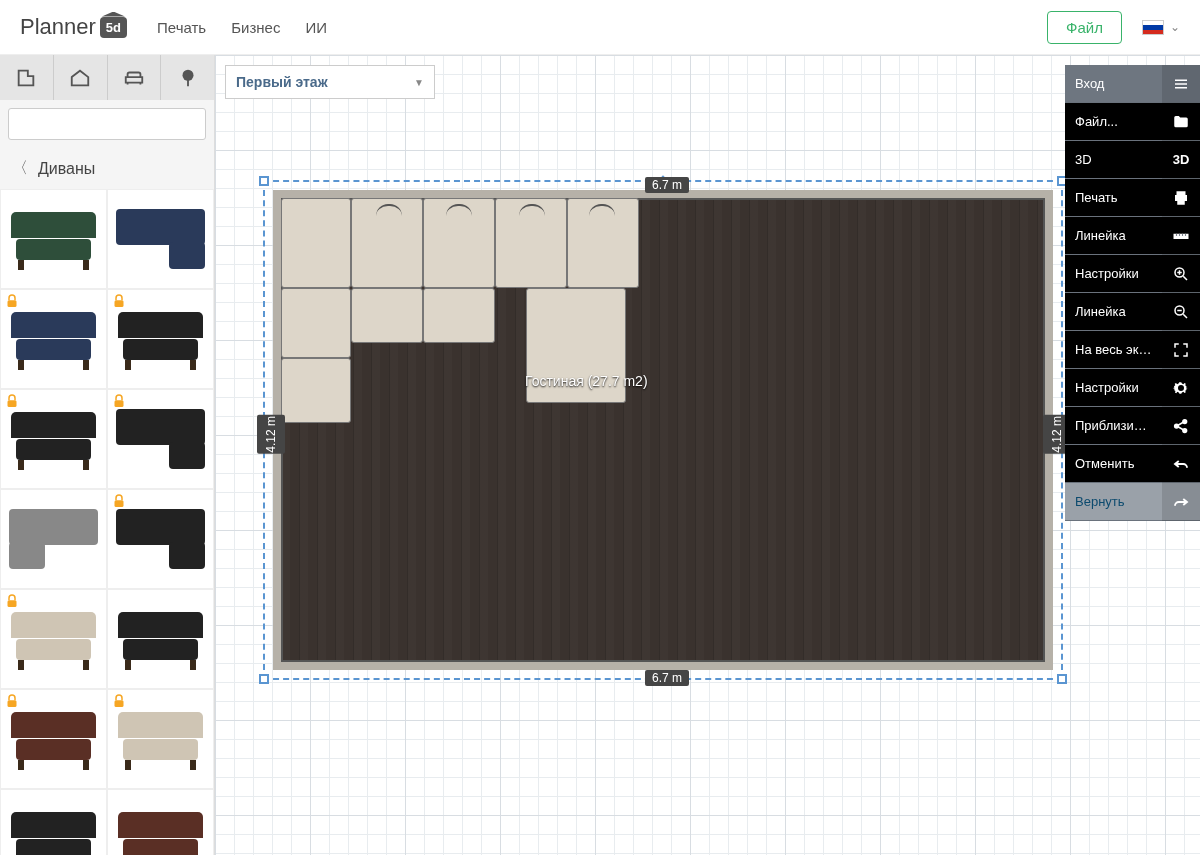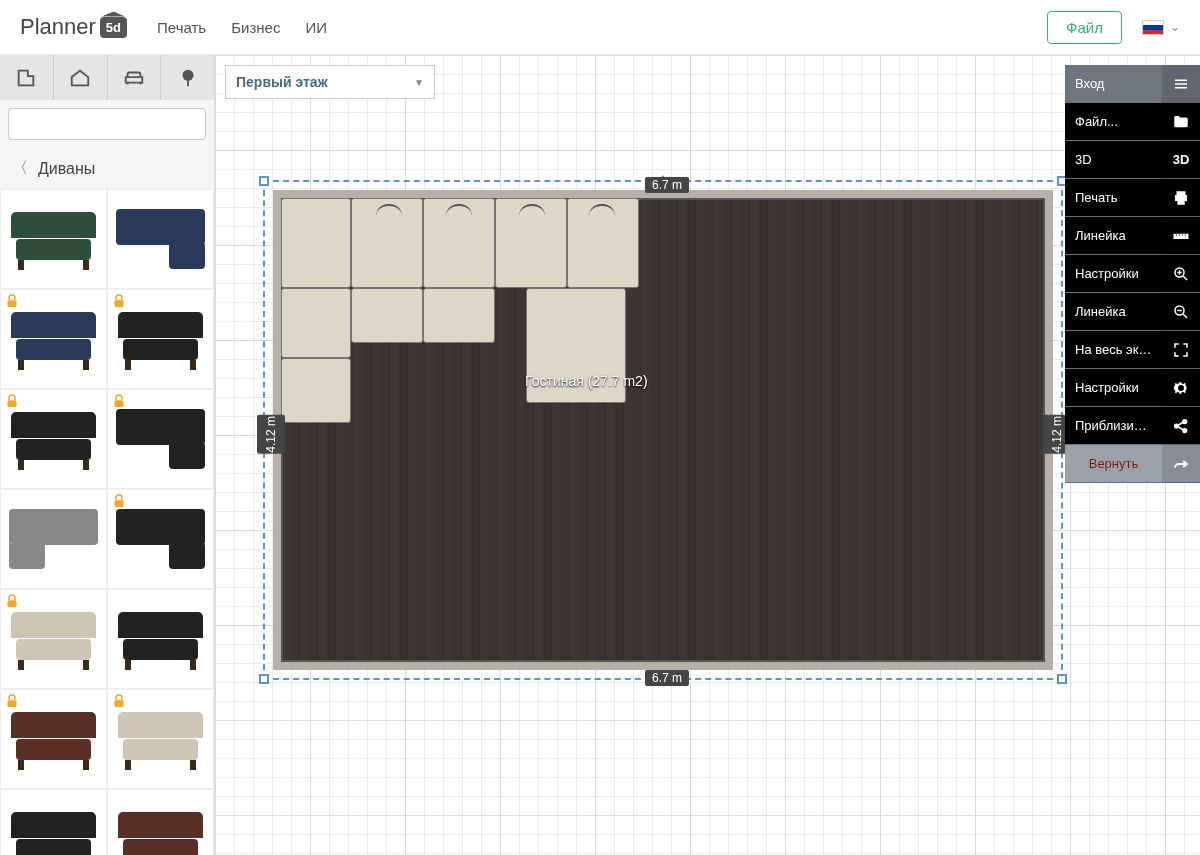--- a/index.html
+++ b/index.html
@@ -85,21 +85,21 @@
 .l1{left:0;width:70px;height:70px;top:90px;} .l2{left:0;width:70px;height:65px;top:160px;} 
 
 .r1{left:245px;width:100px;height:115px;top:90px;}
 .canvas-sofa .decor{position:absolute; width:26px;height:12px;border-top:2px solid #555; border-radius:13px 13px 0 0;}
 .d1{top:6px;left:95px;} .d2{top:6px;left:165px;} .d3{top:6px;left:238px;} .d4{top:6px;left:308px;}
 
 
 .right-menu { position: absolute; top: 10px; right: 0; width: 135px; }
 .menu-row { height: 38px; display: flex; align-items: center; background: #000000; color: #fff; border-bottom: 1px solid #6a727c; cursor: pointer; font-size: 13px; }
 .menu-row.header-row { background: #6e7680; }
-.menu-row.disabled { background: #9aa1a9; color: #7f1d1d; text-align: center; }
+.menu-row.disabled { background: #9aa1a9; color: #0c4a6e; }
 .menu-row .label { flex: 1; padding: 0 10px; white-space: nowrap; overflow: hidden; text-overflow: ellipsis;}
 .menu-row .icon-slot { width: 38px; height: 38px; background: rgba(0,0,0,0.12); display: flex; align-items: center; justify-content: center; }
 .menu-row .icon-slot svg { width: 18px; height: 18px; }
 .menu-row .td{ font-weight:bold; font-size:13px;}
 </style>
 </head>
 <body>
 
 <div class="header">
   <div class="logo">
@@ -423,20 +423,28 @@
             <span class="label">Приблизить...</span>
             <span class="icon-slot">
               <svg viewBox="0 0 24 24" fill="none" stroke="#fff" stroke-width="2">
                 <circle cx="6" cy="12" r="2.5" fill="#fff"></circle>
                 <circle cx="17" cy="6" r="2.5" fill="#fff"></circle>
                 <circle cx="17" cy="18" r="2.5" fill="#fff"></circle>
                 <path d="M8 11l7-4M8 13l7 4"></path>
               </svg>
             </span>
           </div>
+          <div class="menu-row">
+            <span class="label">Отменить</span>
+            <span class="icon-slot">
+              <svg viewBox="0 0 24 24" fill="none" stroke="#fff" stroke-width="2.5">
+                <path d="M9 8l-5 4 5 4M4 12h11a5 5 0 015 5"></path>
+              </svg>
+            </span>
+          </div>
           <div class="menu-row disabled">
             <span class="label">Вернуть</span>
             <span class="icon-slot">
               <svg viewBox="0 0 24 24" fill="none" stroke="#fff" stroke-width="2.5">
                 <path d="M15 8l5 4-5 4M20 12H9a5 5 0 00-5 5"></path>
               </svg>
             </span>
           </div>
         </div>
     </div>

